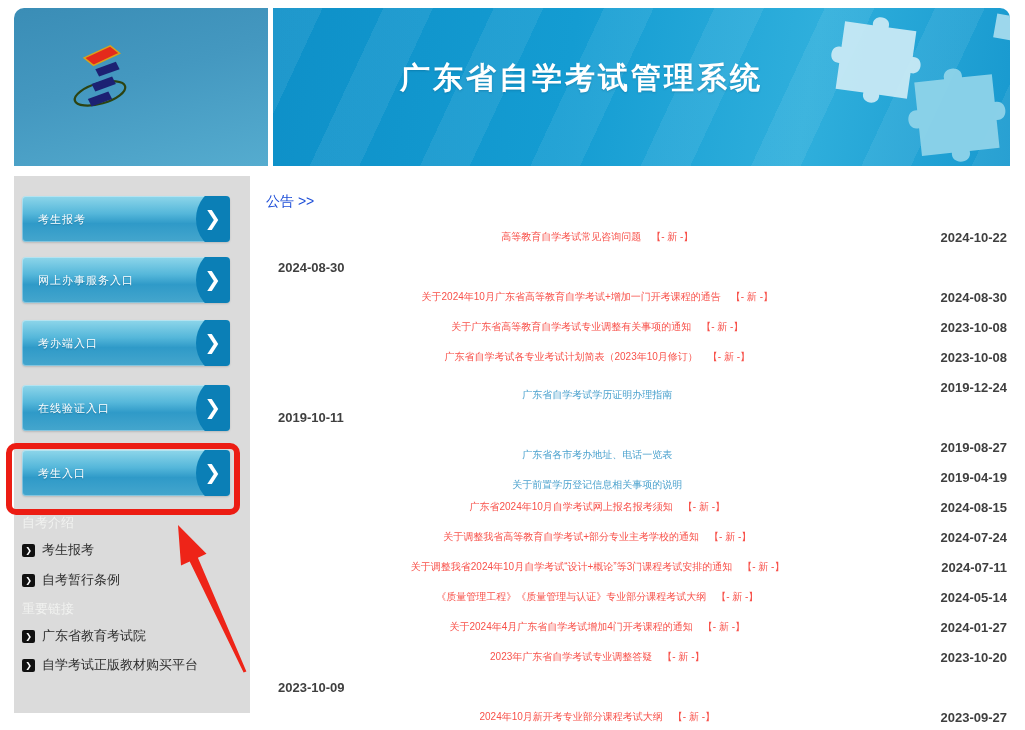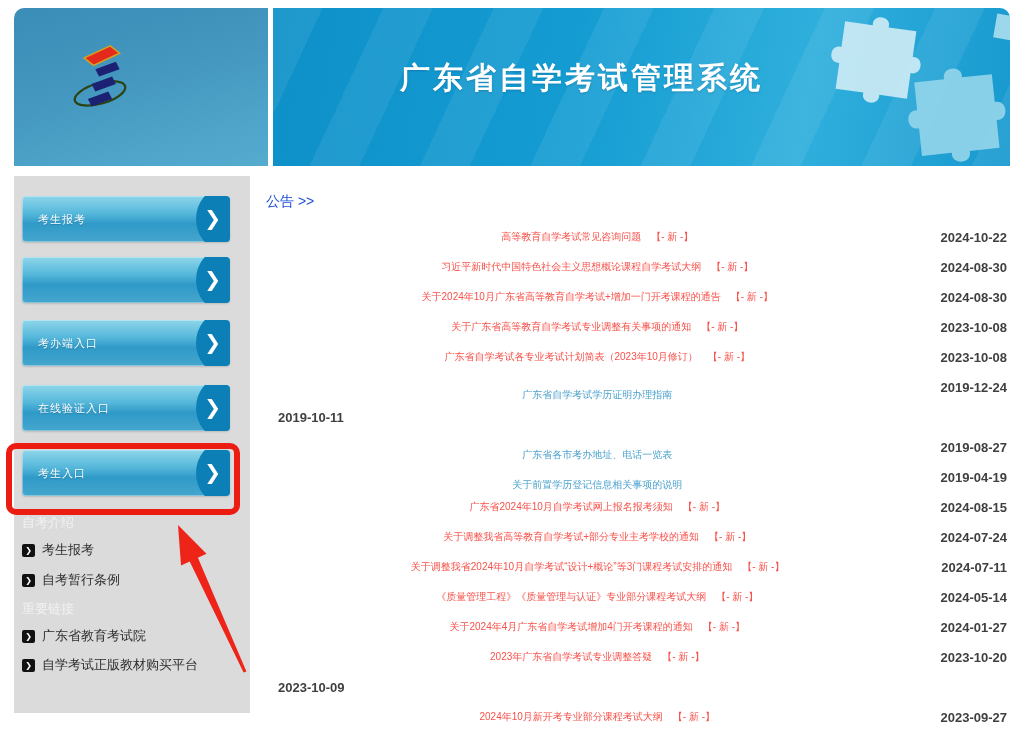--- a/index.html
+++ b/index.html
@@ -107,20 +107,21 @@
 
   <div class="sidebar">
     <div class="side-btn btn1">
       <span class="ellipse"></span>
       <span class="chev">❯</span>
       <span class="lbl">考生报考</span>
     </div>
     <div class="side-btn btn2">
       <span class="ellipse"></span>
       <span class="chev">❯</span>
+      <span class="lbl">网上办事服务入口</span>
     </div>
     <div class="side-btn btn3">
       <span class="ellipse"></span>
       <span class="chev">❯</span>
       <span class="lbl">考办端入口</span>
     </div>
     <div class="side-btn btn4">
       <span class="ellipse"></span>
       <span class="chev">❯</span>
       <span class="lbl">在线验证入口</span>
@@ -157,21 +158,20 @@
   </svg>
 
   <div class="main">
     <a class="ann-header">公告 &gt;&gt;</a>
     <div id="announcement-list">
         <div class="ann-row">
           <a class="ann-title red">高等教育自学考试常见咨询问题　【- 新 -】</a>
           <span class="ann-date">2024-10-22</span>
         </div>
         <div class="ann-row">
-          <a class="ann-title red">习近平新时代中国特色社会主义思想概论课程自学考试大纲　【- 新 -】</a>
           <span class="ann-date">2024-08-30</span>
         </div>
         <div class="ann-row">
           <a class="ann-title red">关于2024年10月广东省高等教育自学考试+增加一门开考课程的通告　【- 新 -】</a>
           <span class="ann-date">2024-08-30</span>
         </div>
         <div class="ann-row">
           <a class="ann-title red">关于广东省高等教育自学考试专业调整有关事项的通知　【- 新 -】</a>
           <span class="ann-date">2023-10-08</span>
         </div>

